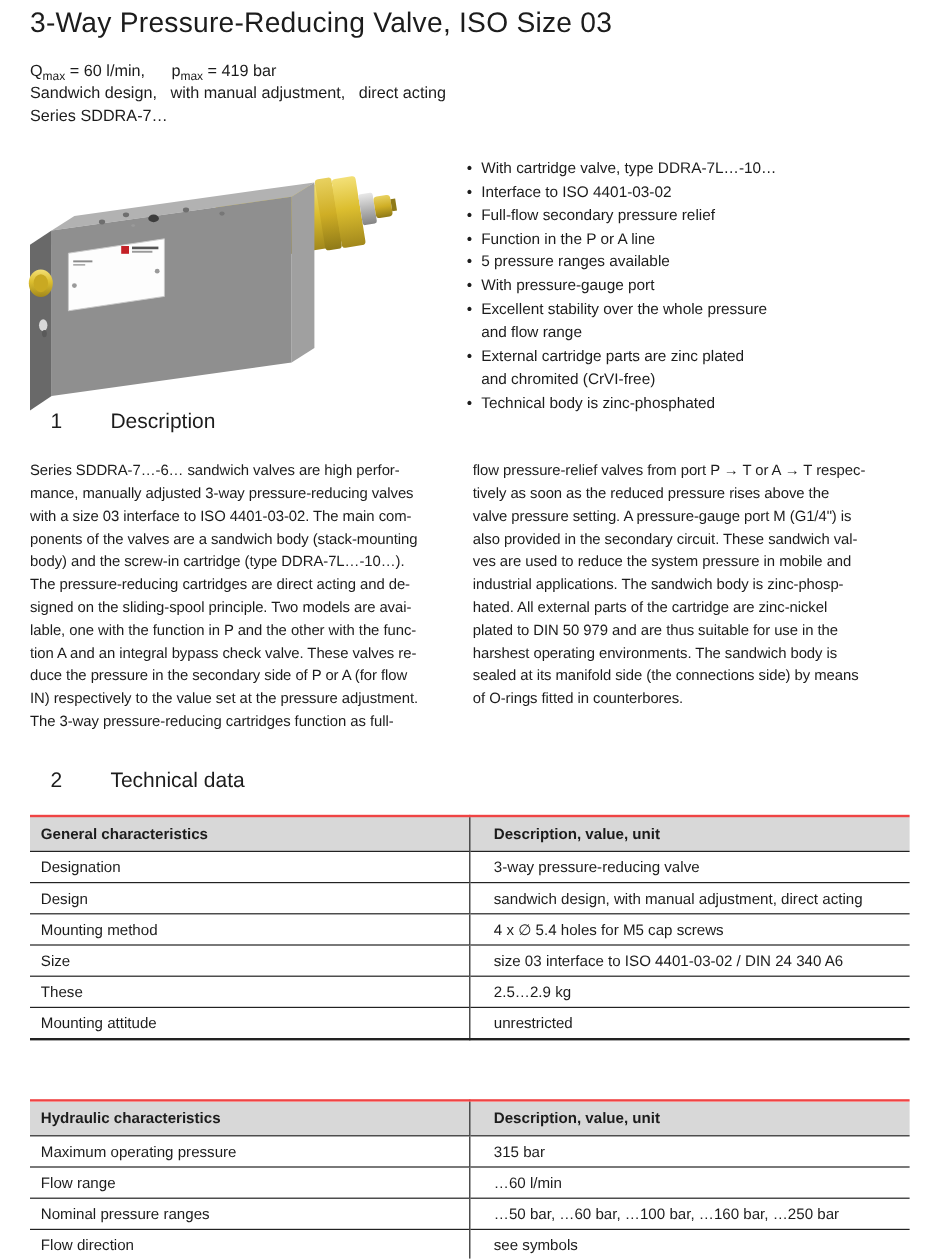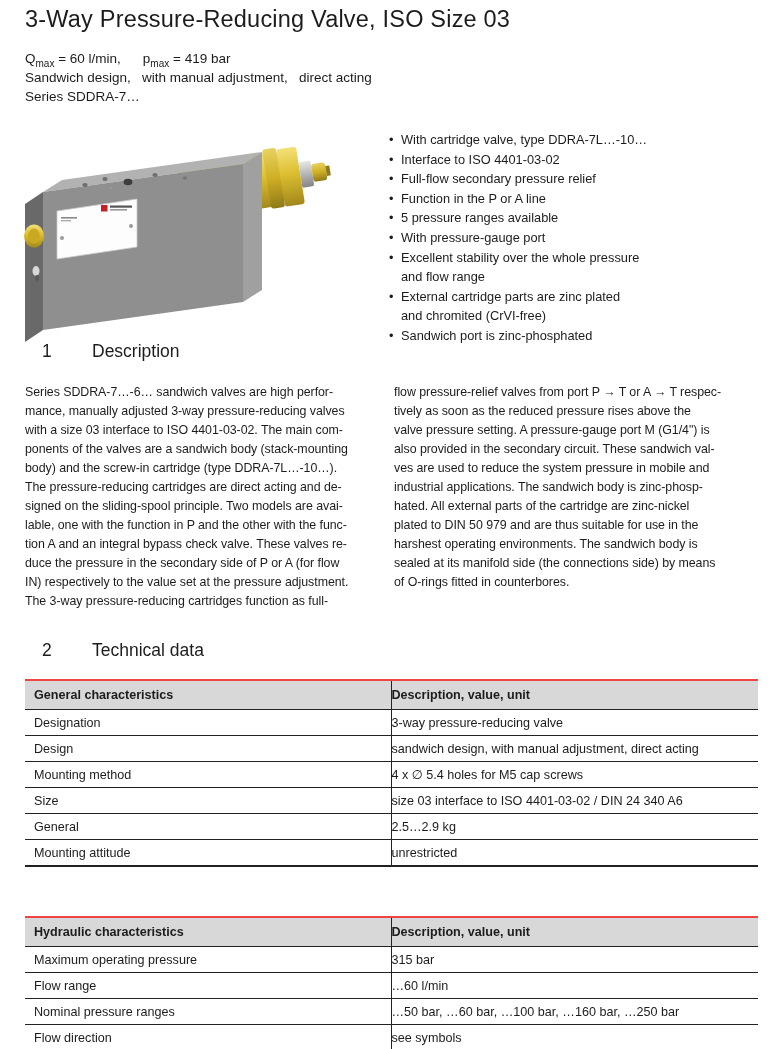--- a/index.html
+++ b/index.html
@@ -49,21 +49,21 @@
   }
   .data-table.t1{top:679px;}
   .data-table.t2{top:916px;}
   .data-table col.c1{width:366px;}
   .data-table col.c2{width:367px;}
   .data-table th,.data-table td{
     border-top:1px solid #222;text-align:left;vertical-align:middle;
     padding:0 4px 0 9px;font-weight:400;height:25px;overflow:hidden;white-space:nowrap;
   }
   .data-table th{background:#d8d8d8;font-weight:700;height:28px;}
-  .data-table th+th,.data-table td+td{border-left:1px solid #222;padding-left:0;}
+  .data-table th+th,.data-table td+td{border-left:1px solid #222;padding-left:20px;}
 </style>
 </head>
 <body>
 
 <div class="page">
 
   <h1 class="page-title">3-Way Pressure-Reducing Valve, ISO Size 03</h1>
 
   <div class="specline">
     <span>Q</span><sub>max</sub><span> = 60 l/min,</span><span class="spec-gap"></span><span>p</span><sub>max</sub><span> = 419 bar</span>
@@ -138,21 +138,21 @@
     <li><span class="bullet">•</span><span>With cartridge valve, type DDRA-7L…-10…</span></li>
     <li><span class="bullet">•</span><span>Interface to ISO 4401-03-02</span></li>
     <li><span class="bullet">•</span><span>Full-flow secondary pressure relief</span></li>
     <li><span class="bullet">•</span><span>Function in the P or A line</span></li>
     <li><span class="bullet">•</span><span>5 pressure ranges available</span></li>
     <li><span class="bullet">•</span><span>With pressure-gauge port</span></li>
     <li><span class="bullet">•</span><span>Excellent stability over the whole pressure
 and flow range</span></li>
     <li><span class="bullet">•</span><span>External cartridge parts are zinc plated
 and chromited (CrVI-free)</span></li>
-    <li><span class="bullet">•</span><span>Sandwich port is zinc-phosphated</span></li>
+    <li><span class="bullet">•</span><span>Technical body is zinc-phosphated</span></li>
   </ul>
 
   <h2 class="section-heading h-desc">
     <span class="num">1</span><span>Description</span>
   </h2>
   <div class="desc-col left">Series SDDRA-7…-6… sandwich valves are high perfor-
 mance, manually adjusted 3-way pressure-reducing valves
 with a size 03 interface to ISO 4401-03-02. The main com-
 ponents of the valves are a sandwich body (stack-mounting
 body) and the screw-in cartridge (type DDRA-7L…-10…).
@@ -199,21 +199,21 @@
         </tr>
     <tr>
           <td>Mounting method</td>
           <td>4 x ∅ 5.4 holes for M5 cap screws</td>
         </tr>
     <tr>
           <td>Size</td>
           <td>size 03 interface to ISO 4401-03-02 / DIN 24 340 A6</td>
         </tr>
     <tr>
-          <td>General</td>
+          <td>These</td>
           <td>2.5…2.9 kg</td>
         </tr>
     <tr>
           <td>Mounting attitude</td>
           <td>unrestricted</td>
         </tr>
   </tbody>
     </table>
 
   <table class="data-table t2">

